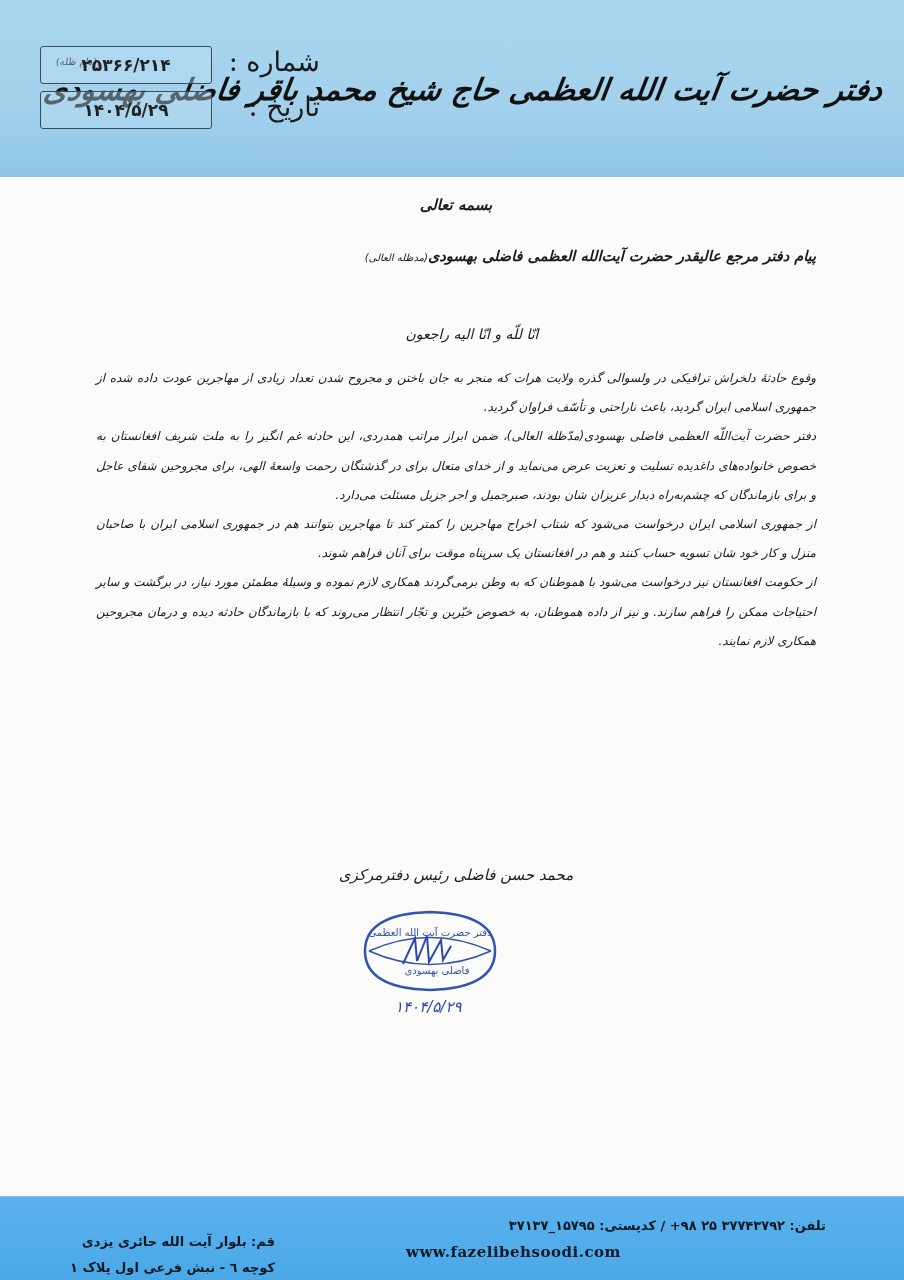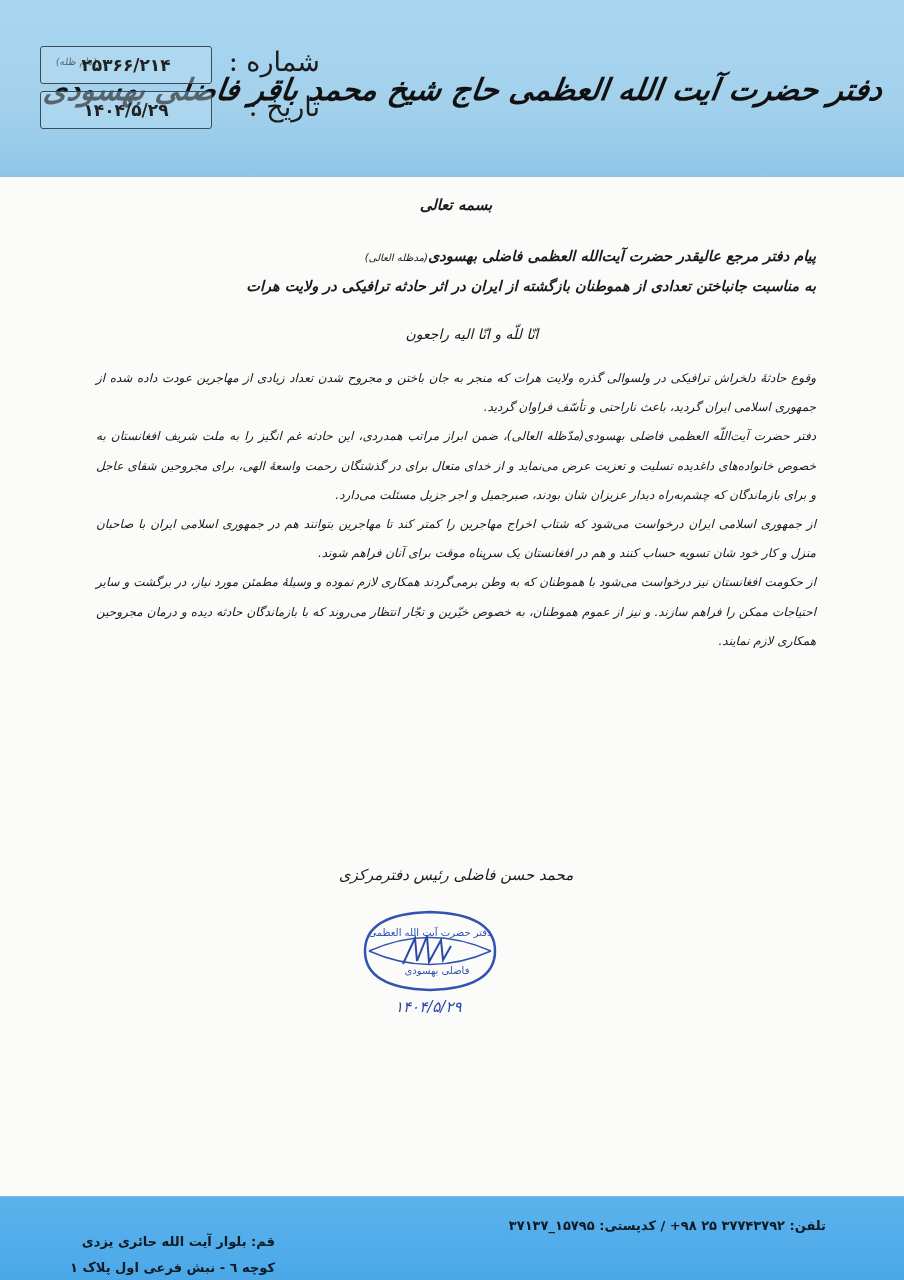--- a/index.html
+++ b/index.html
@@ -108,30 +108,29 @@
   </div>
 </div>
 
 <div class="content">
   <div class="bismillah">بسمه تعالی</div>
 
   <div class="title-block">
     <div>
       <span>پیام دفتر مرجع عالیقدر حضرت آیت‌الله العظمی فاضلی بهسودی</span><span class="small">(مدظله العالی)</span>
     </div>
-    <div>به مناسبت جانباختن تعدادی از هموطنان بازگشته از ایران در اثر حادثه ترافیکی در ولایت هرات</div>
   </div>
 
   <div class="quran">انّا للّه و انّا الیه راجعون</div>
 
   <div class="body-text">
     <p>وقوع حادثهٔ دلخراش ترافیکی در ولسوالی گذره ولایت هرات که منجر به جان باختن و مجروح شدن تعداد زیادی از مهاجرین عودت داده شده از جمهوری اسلامی ایران گردید، باعث ناراحتی و تأسّف فراوان گردید.</p>
     <p>دفتر حضرت آیت‌اللّه العظمی فاضلی بهسودی(مدّظله العالی)، ضمن ابراز مراتب همدردی، این حادثه غم انگیز را به ملت شریف افغانستان به خصوص خانواده‌های داغدیده تسلیت و تعزیت عرض می‌نماید و از خدای متعال برای در گذشتگان رحمت واسعهٔ الهی، برای مجروحین شفای عاجل و برای بازماندگان که چشم‌به‌راه دیدار عزیزان شان بودند، صبرجمیل و اجر جزیل مسئلت می‌دارد.</p>
     <p>از جمهوری اسلامی ایران درخواست می‌شود که شتاب اخراج مهاجرین را کمتر کند تا مهاجرین بتوانند هم در جمهوری اسلامی ایران با صاحبان منزل و کار خود شان تسویه حساب کنند و هم در افغانستان یک سرپناه موقت برای آنان فراهم شوند.</p>
-    <p>از حکومت افغانستان نیز درخواست می‌شود با هموطنان که به وطن برمی‌گردند همکاری لازم نموده و وسیلهٔ مطمئن مورد نیاز، در برگشت و سایر احتیاجات ممکن را فراهم سازند. و نیز از عموم هموطنان، به خصوص خیّرین و تجّار انتظار می‌روند که با بازماندگان حادثه دیده و درمان مجروحین همکاری لازم نمایند.</p>
+    <p>از حکومت افغانستان نیز درخواست می‌شود با هموطنان که به وطن برمی‌گردند همکاری لازم نموده و وسیلهٔ مطمئن مورد نیاز، در برگشت و سایر احتیاجات ممکن را فراهم سازند. و نیز از داده هموطنان، به خصوص خیّرین و تجّار انتظار می‌روند که با بازماندگان حادثه دیده و درمان مجروحین همکاری لازم نمایند.</p>
   </div>
 
   <div class="signature">محمد حسن فاضلی رئیس دفترمرکزی</div>
 </div>
 
 <svg class="stamp" style="position:absolute; left:355px; top:906px;" width="150" height="90" viewBox="0 0 150 90">
   <path d="M10 45 Q10 8 75 6 Q140 8 140 45 Q140 82 75 84 Q10 82 10 45 Z" fill="none" stroke="#3353b0" stroke-width="2.5"></path>
   <path d="M14 45 Q75 18 136 45" fill="none" stroke="#3353b0" stroke-width="1.5"></path>
   <path d="M14 45 Q75 72 136 45" fill="none" stroke="#3353b0" stroke-width="1.5"></path>
   <text x="75" y="30" font-size="10" fill="#3353b0" text-anchor="middle" font-family="DejaVu Sans, sans-serif" direction="rtl">دفتر حضرت آیت الله العظمی</text>
@@ -140,14 +139,15 @@
 </svg>
 <div class="stamp-date" style="top:998px;">۱۴۰۴/۵/۲۹</div>
 
 <div class="footer">
   <div class="footer-left">
     <div>قم: بلوار آیت الله حائری یزدی</div>
     <div>کوچه ٦ - نبش فرعی اول پلاک ١</div>
   </div>
   <div class="footer-right">
     <div class="phone">تلفن: ۳۷۷۴۳۷۹۲ ۲۵ ۹۸+ / کدپستی: ۱۵۷۹۵_۳۷۱۳۷</div>
+    <div class="web">www.fazelibehsoodi.com</div>
   </div>
 </div>
 
 </body></html>

